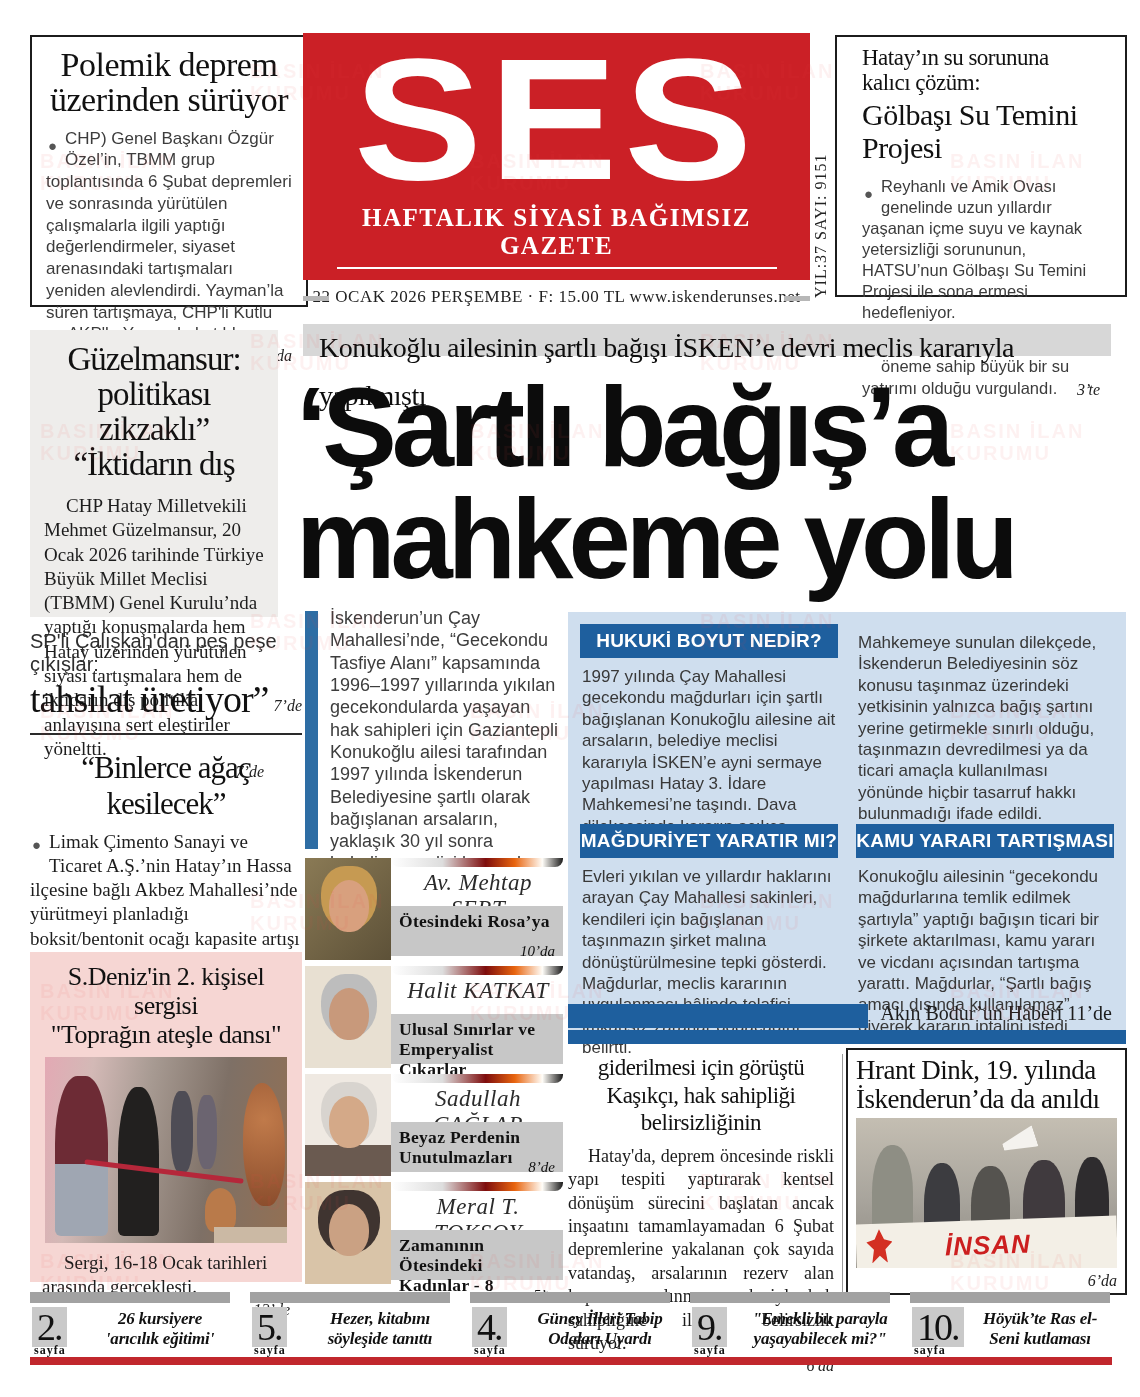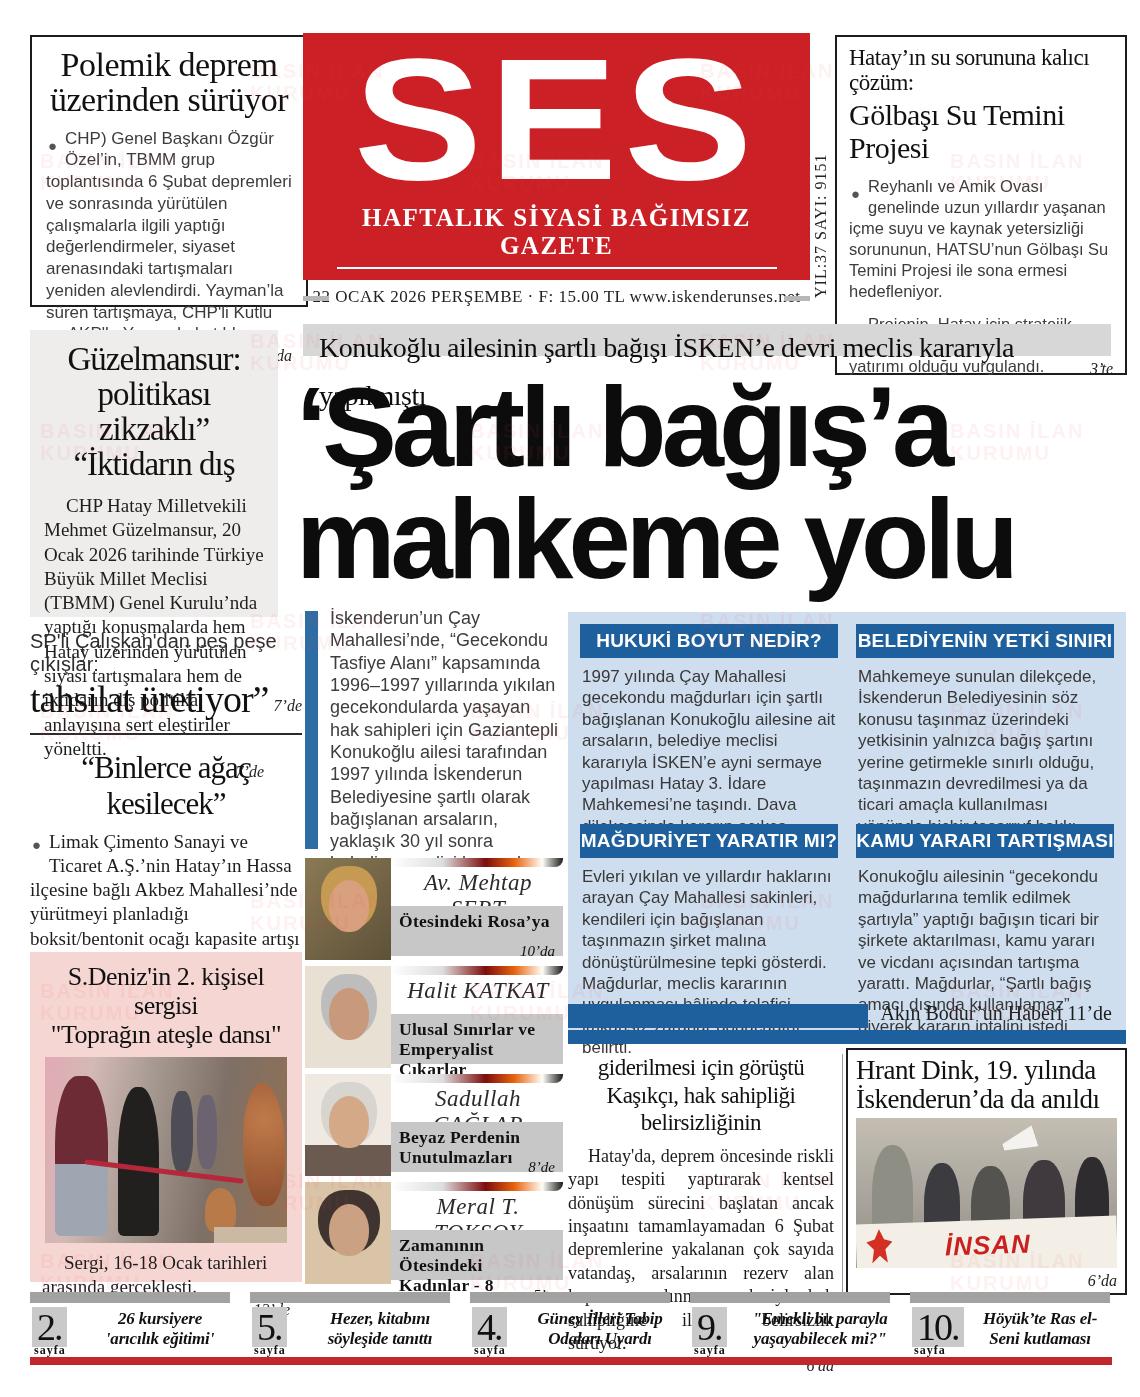--- a/index.html
+++ b/index.html
@@ -15,21 +15,21 @@
 
   
   .news-box{border:2px solid #1c1c1c;background:#fff;box-sizing:border-box;padding:10px 14px;}
   .tl-box{left:30px;top:35px;width:278px;height:272px;}
   .tl-title{font-size:34px;line-height:1.04;text-align:center;letter-spacing:-.5px;}
   .bullet-par{position:relative;margin-top:10px;font-family:"Liberation Sans",sans-serif;
       font-size:17px;line-height:1.28;color:#3c3c3c;}
   .dot{float:left;font-size:15px;color:#555;margin:8px 8px 0 2px;}
   .pageref{font-style:italic;font-size:16px;text-align:right;color:#222;margin-top:2px;}
 
-  .tr-box{left:835px;top:35px;width:292px;height:340px;padding:8px 12px;}
+  .tr-box{left:835px;top:35px;width:292px;height:262px;padding:8px 25px;}
   .tr-t1{font-size:23px;line-height:1.1;letter-spacing:-.5px;}
   .tr-t2{font-size:30px;line-height:1.1;letter-spacing:-.5px;margin-top:2px;}
   .tr-box .bullet-par{font-size:16.5px;margin-top:12px;}
 
   
   .mast{left:303px;top:33px;width:507px;height:247px;background:#cb2026;text-align:center;
         box-sizing:border-box;padding-top:2px;}
   .ses{color:#fff;font-family:"Liberation Sans",sans-serif;font-weight:bold;font-size:172px;
        line-height:.98;letter-spacing:6px;transform:scaleX(1.12);transform-origin:50% 50%;}
   .mast-sub{color:#fff;font-weight:bold;font-size:25px;letter-spacing:1.5px;margin-top:0px;}
@@ -287,21 +287,20 @@
       <span class="colmn-page">5’te</span>
     </div>
   </div>
 
   <div class="abs panels">
     <div class="panel" style="left:12px;top:12px;">
       <div class="panel-h">HUKUKİ BOYUT NEDİR?</div>
       <div class="panel-b">1997 yılında Çay Mahallesi gecekondu mağdurları için şartlı bağışlanan Konukoğlu ailesine ait arsaların, belediye meclisi kararıyla İSKEN’e ayni sermaye yapılması Hatay 3. İdare Mahkemesi’ne taşındı. Dava dilekçesinde kararın açıkça hukuka aykırı olduğu vurguland</div>
     </div>
     <div class="panel" style="left:288px;top:12px;">
-      <div class="panel-h">BELEDİYENİN YETKİ SINIRI</div>
       <div class="panel-b">Mahkemeye sunulan dilekçede, İskenderun Belediyesinin söz konusu taşınmaz üzerindeki yetkisinin yalnızca bağış şartını yerine getirmekle sınırlı olduğu, taşınmazın devredilmesi ya da ticari amaçla kullanılması yönünde hiçbir tasarruf hakkı bulunmadığı ifade edildi.</div>
     </div>
     <div class="panel" style="left:12px;top:212px;">
       <div class="panel-h">MAĞDURİYET YARATIR MI?</div>
       <div class="panel-b">Evleri yıkılan ve yıllardır haklarını arayan Çay Mahallesi sakinleri, kendileri için bağışlanan taşınmazın şirket malına dönüştürülmesine tepki gösterdi. Mağdurlar, meclis kararının uygulanması hâlinde telafisi imkânsız zararlar doğacağını belirtti.</div>
     </div>
     <div class="panel" style="left:288px;top:212px;">
       <div class="panel-h">KAMU YARARI TARTIŞMASI</div>
       <div class="panel-b">Konukoğlu ailesinin “gecekondu mağdurlarına temlik edilmek şartıyla” yaptığı bağışın ticari bir şirkete aktarılması, kamu yararı ve vicdanı açısından tartışma yarattı. Mağdurlar, “Şartlı bağış amacı dışında kullanılamaz” diyerek kararın iptalini istedi.</div>
     </div>

